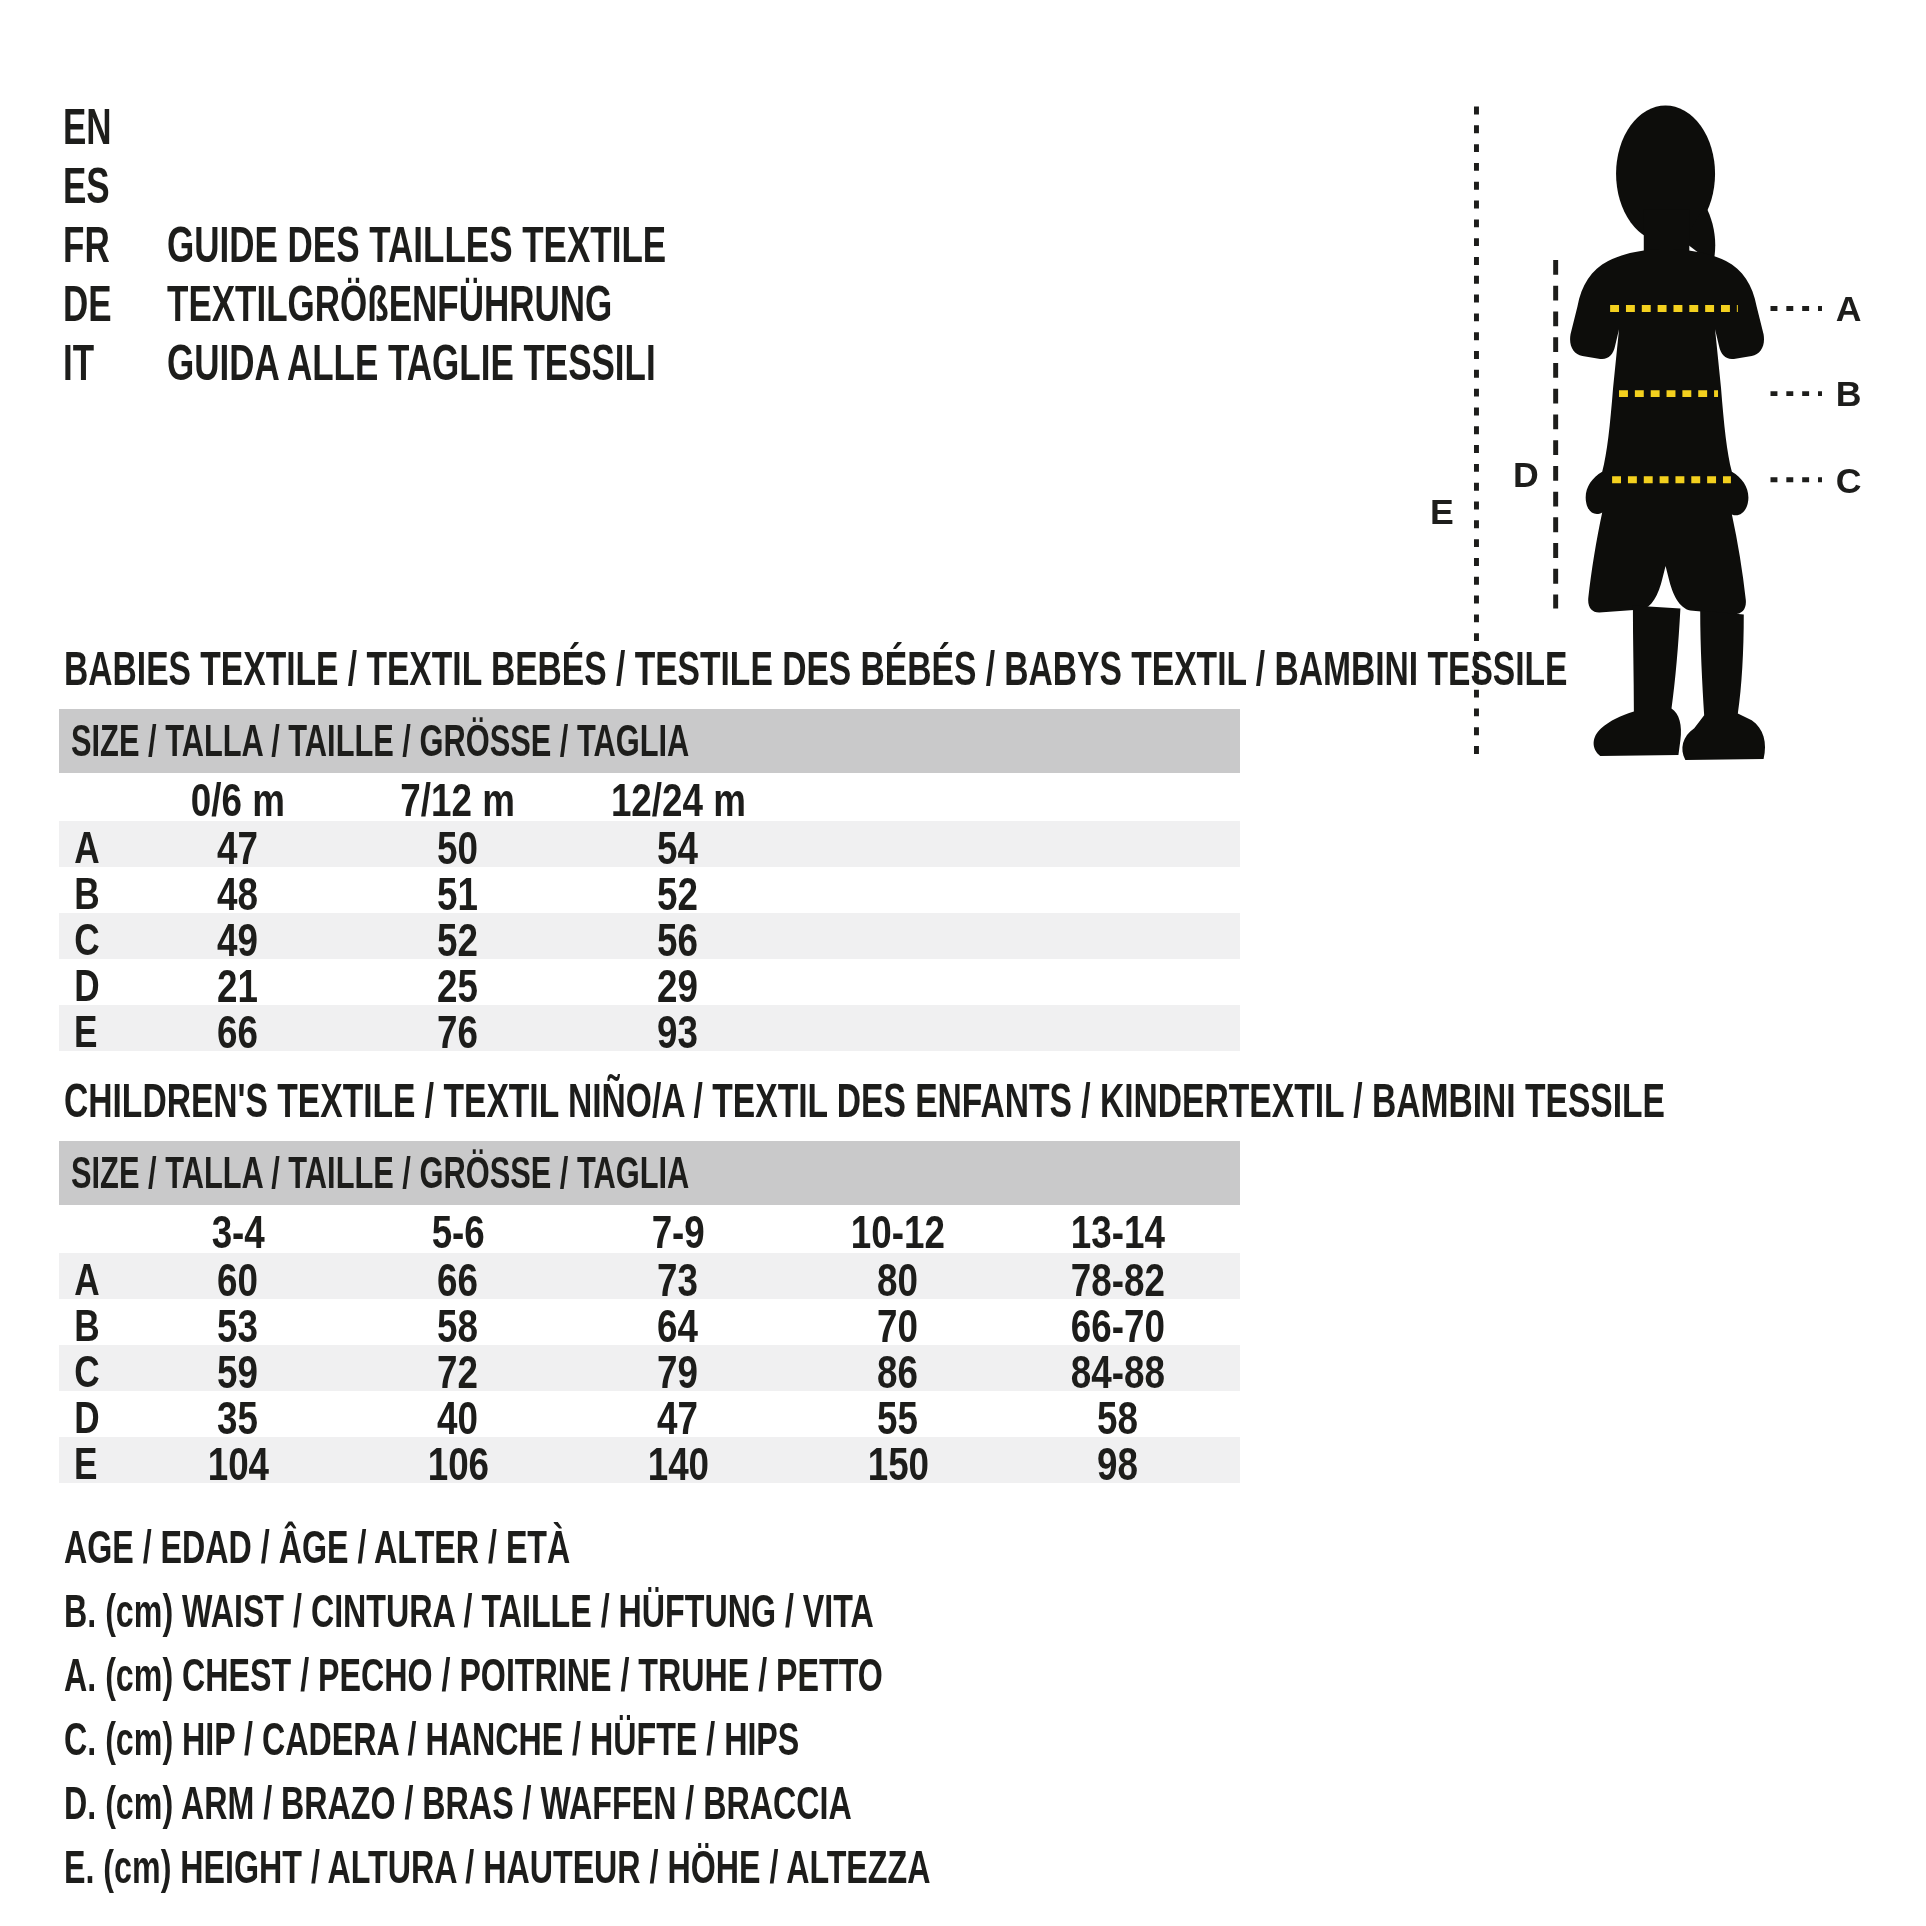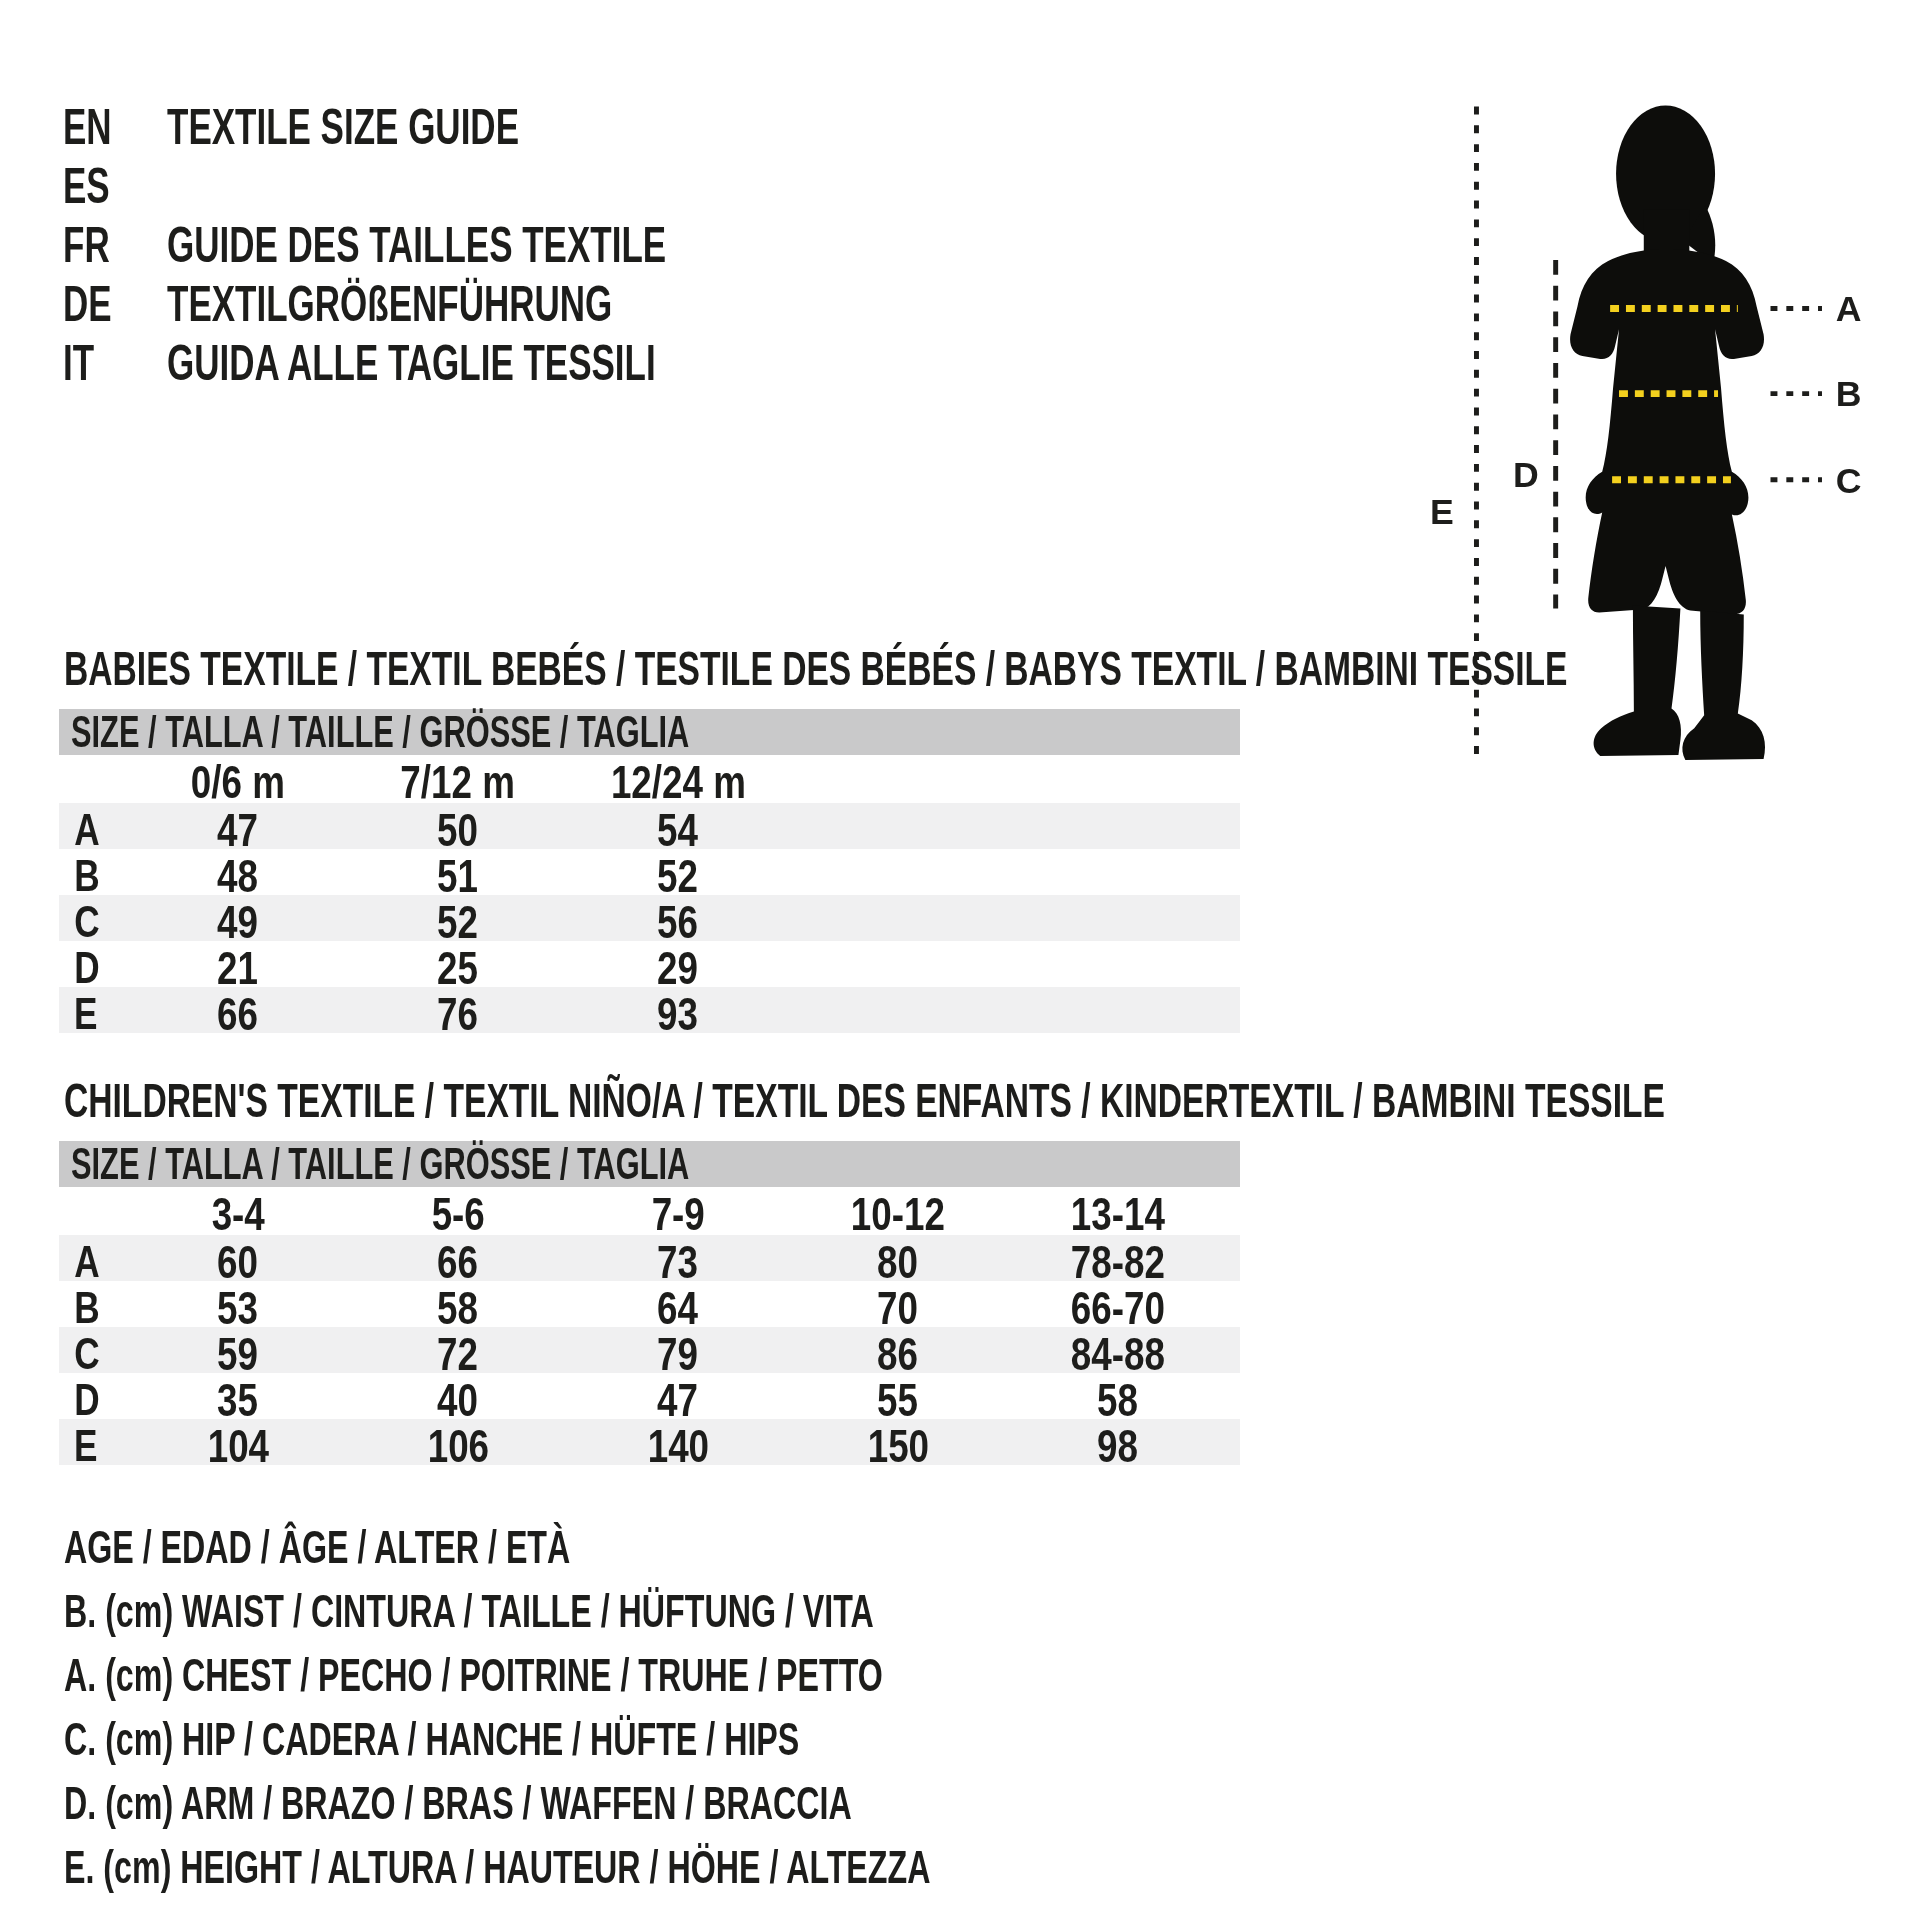--- a/index.html
+++ b/index.html
@@ -13,41 +13,40 @@
   .sq{display:inline-block;white-space:nowrap;transform:scaleX(.70);transform-origin:0 50%;}
   .sqc{display:inline-block;white-space:nowrap;transform:scaleX(.80);transform-origin:50% 50%;}
   
   .langs{left:63px;top:98px;font-size:50px;font-weight:bold;line-height:59px;text-decoration:underline;}
   .lang-row{display:flex;}
   .lang-code{width:104px;flex:0 0 104px;}
   
   .sec-heading{left:64px;font-size:48px;font-weight:bold;line-height:50px;}
   
   .sizetable{left:59px;width:1181px;}
-  .sizebar{height:46px;background:#c9c9ca;display:flex;align-items:center;
+  .sizebar{height:64px;background:#c9c9ca;display:flex;align-items:center;
            padding-left:12px;font-size:44px;font-weight:bold;box-sizing:border-box;}
   .trow{display:grid;grid-template-columns:69px 220px 220px 220px 220px 220px auto;
         align-items:center;}
   .agerow{height:48px;font-size:46px;font-weight:bold;}
   .drow{height:46px;font-size:46px;font-weight:bold;}
   .stripe{background:#f0f0f1;}
   .cell-c{text-align:center;}
   .rowlabel{padding-left:12px;font-size:44px;font-weight:bold;}
   
   .legend{left:64px;top:1515px;font-size:46px;font-weight:bold;line-height:64px;}
   
   .figsvg text{font-family:"Liberation Sans",sans-serif;font-weight:bold;fill:#1d1d1b;}
 </style>
 </head>
 <body>
 
 <div class="abs langs">
   <div class="lang-row">
     <div class="lang-code"><span class="sq">EN</span></div>
-    <div><span class="sq">TEXTILE SIZE GUIDE</span></div>
   </div>
   <div class="lang-row">
     <div class="lang-code"><span class="sq">ES</span></div>
   </div>
   <div class="lang-row">
     <div class="lang-code"><span class="sq">FR</span></div>
     <div><span class="sq">GUIDE DES TAILLES TEXTILE</span></div>
   </div>
   <div class="lang-row">
     <div class="lang-code"><span class="sq">DE</span></div>

